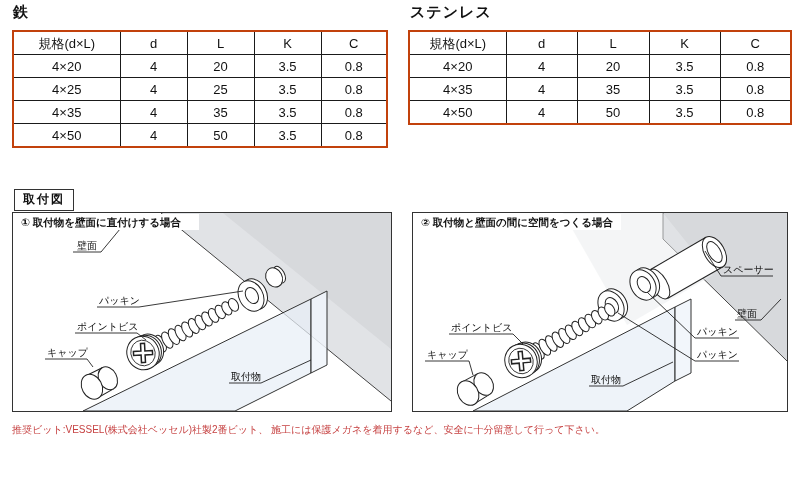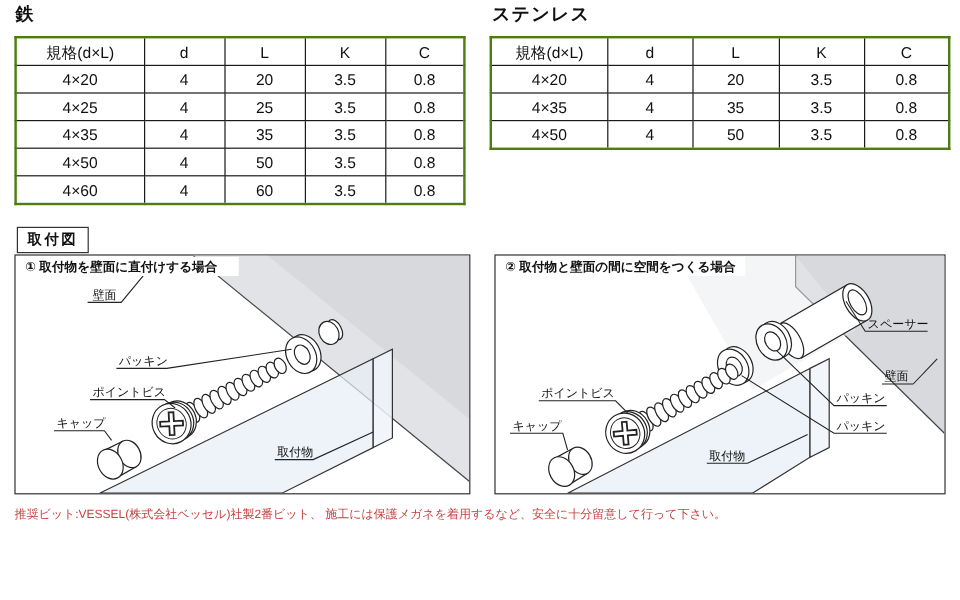--- a/index.html
+++ b/index.html
@@ -1,20 +1,20 @@
 <!DOCTYPE html>
 <html><head>
 <meta charset="utf-8">
 <style>
   html,body{margin:0;padding:0;background:#fff;}
   body{width:800px;height:500px;position:relative;overflow:hidden;
        font-family:"Liberation Sans","DejaVu Sans",sans-serif;color:#111;}
   .abs{position:absolute;}
   .tbl-title{font-size:15px;font-weight:bold;letter-spacing:1px;}
-  table.spec{border-collapse:collapse;table-layout:fixed;border:2px solid #4d7c0f;background:#fff;}
+  table.spec{border-collapse:collapse;table-layout:fixed;border:2px solid #c2410c;background:#fff;}
   table.spec td{border:1px solid #1a1a1a;text-align:center;vertical-align:middle;
                 font-size:13px;height:22px;padding:0;line-height:1;}
   #section-label{border:1px solid #333;background:#fff;font-size:12px;font-weight:bold;
                  padding:1px 8px 2px 8px;letter-spacing:2px;}
   .panel{border:1px solid #333;background:#fff;text-align:center;}
   svg text{font-family:"Liberation Sans","DejaVu Sans",sans-serif;font-size:10px;fill:#111;}
   svg text.caption{font-size:10.5px;font-weight:bold;}
   .notes{width:778px;}
   .notes p{margin:0;line-height:16px;font-size:10px;letter-spacing:0;}
   .notes .red{color:#c64141;}
@@ -60,27 +60,20 @@
     <td>4×35</td>
     <td>4</td>
     <td>35</td>
     <td>3.5</td>
     <td>0.8</td>
   </tr>
   <tr>
     <td>4×50</td>
     <td>4</td>
     <td>50</td>
-    <td>3.5</td>
-    <td>0.8</td>
-  </tr>
-  <tr>
-    <td>4×60</td>
-    <td>4</td>
-    <td>60</td>
     <td>3.5</td>
     <td>0.8</td>
   </tr>
 </tbody>
   </table>
 
 <table class="spec abs" style="left:408px;top:30px;width:382px;">
   <colgroup>
       <col style="width:97px">
       <col style="width:71px">

